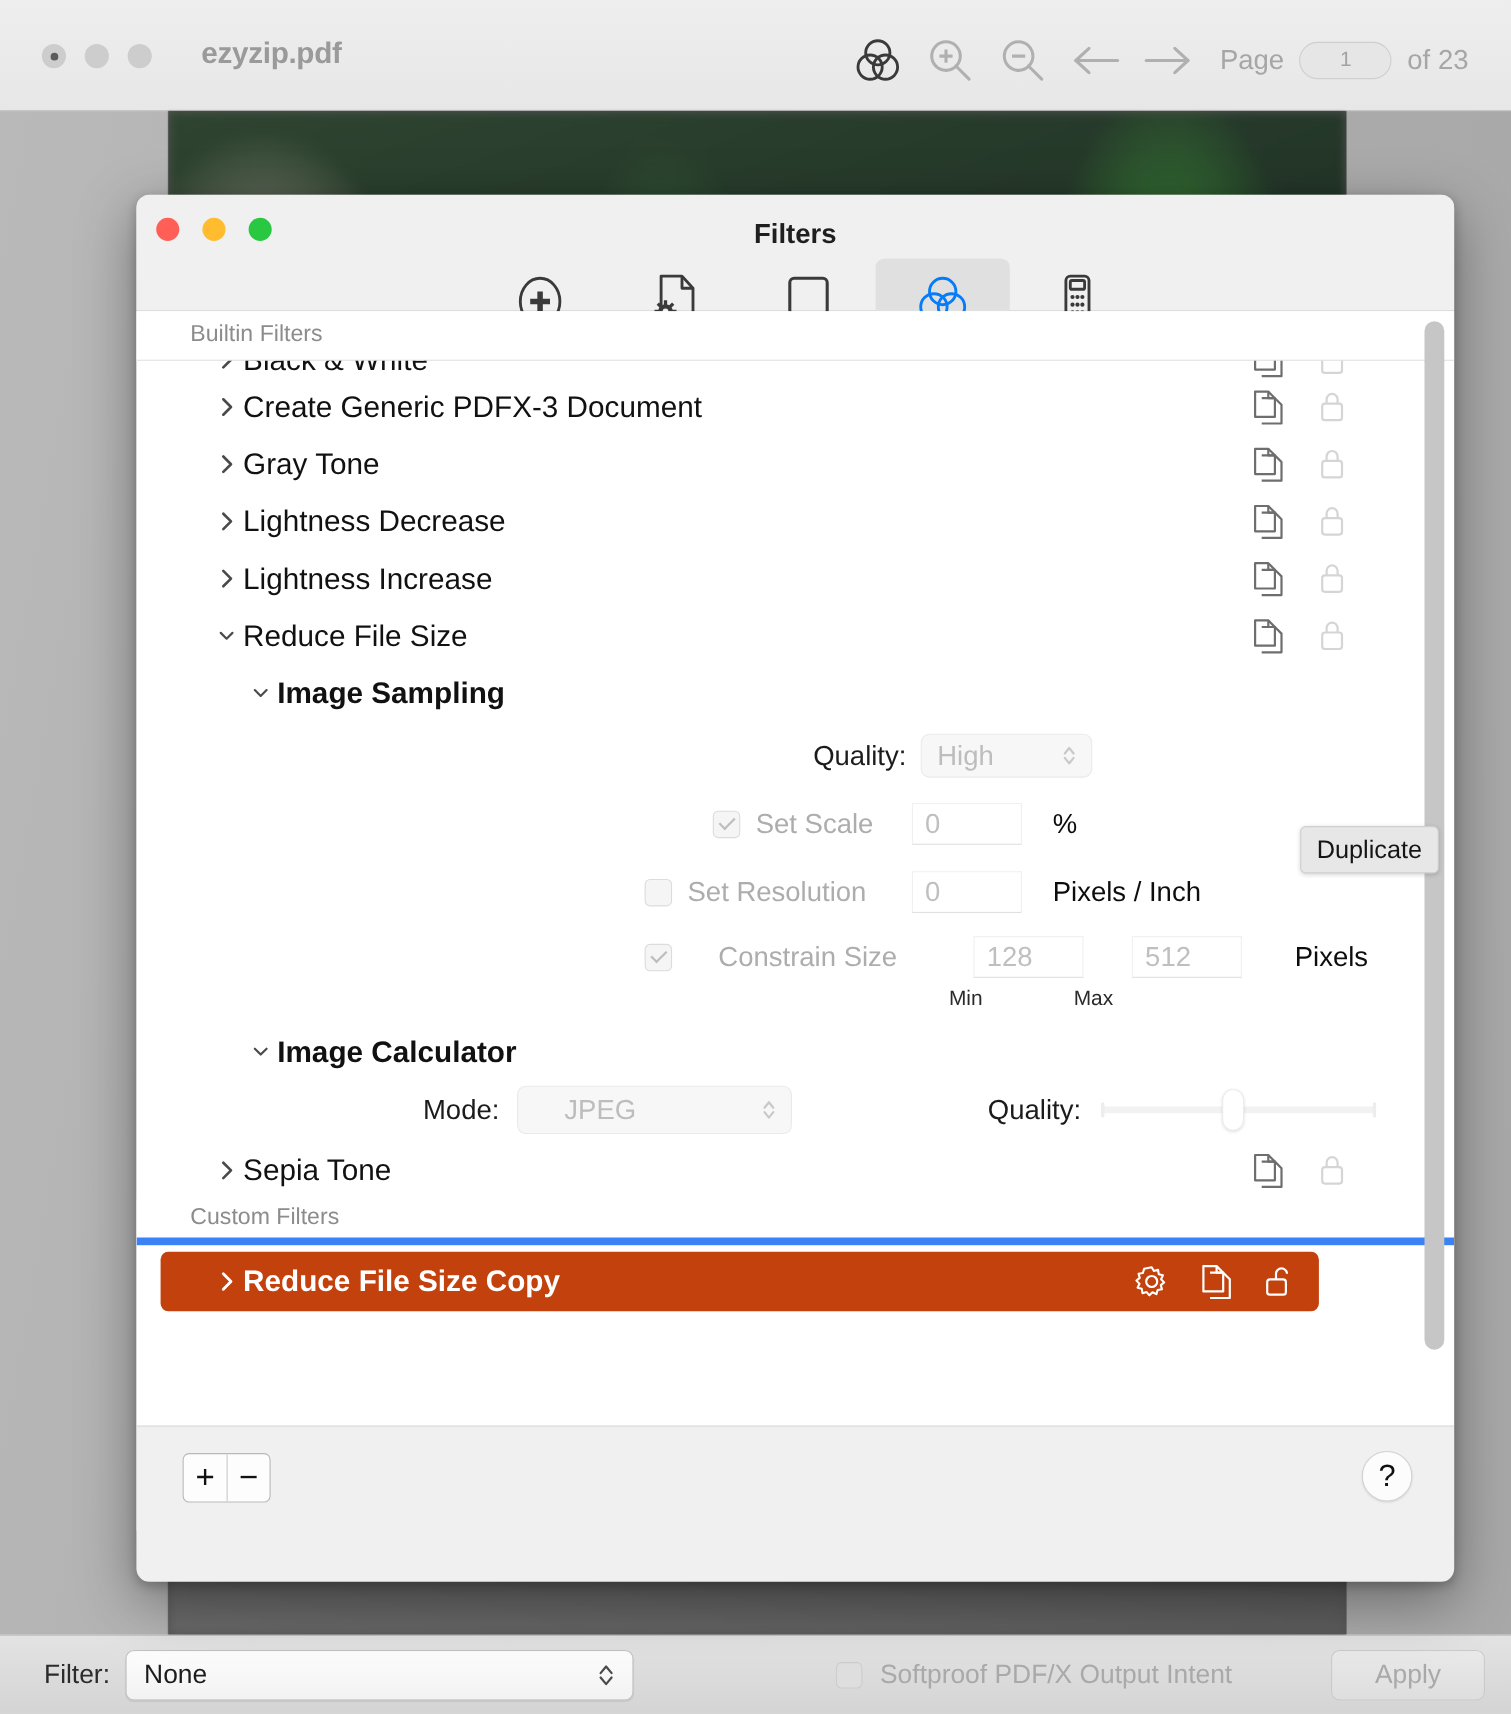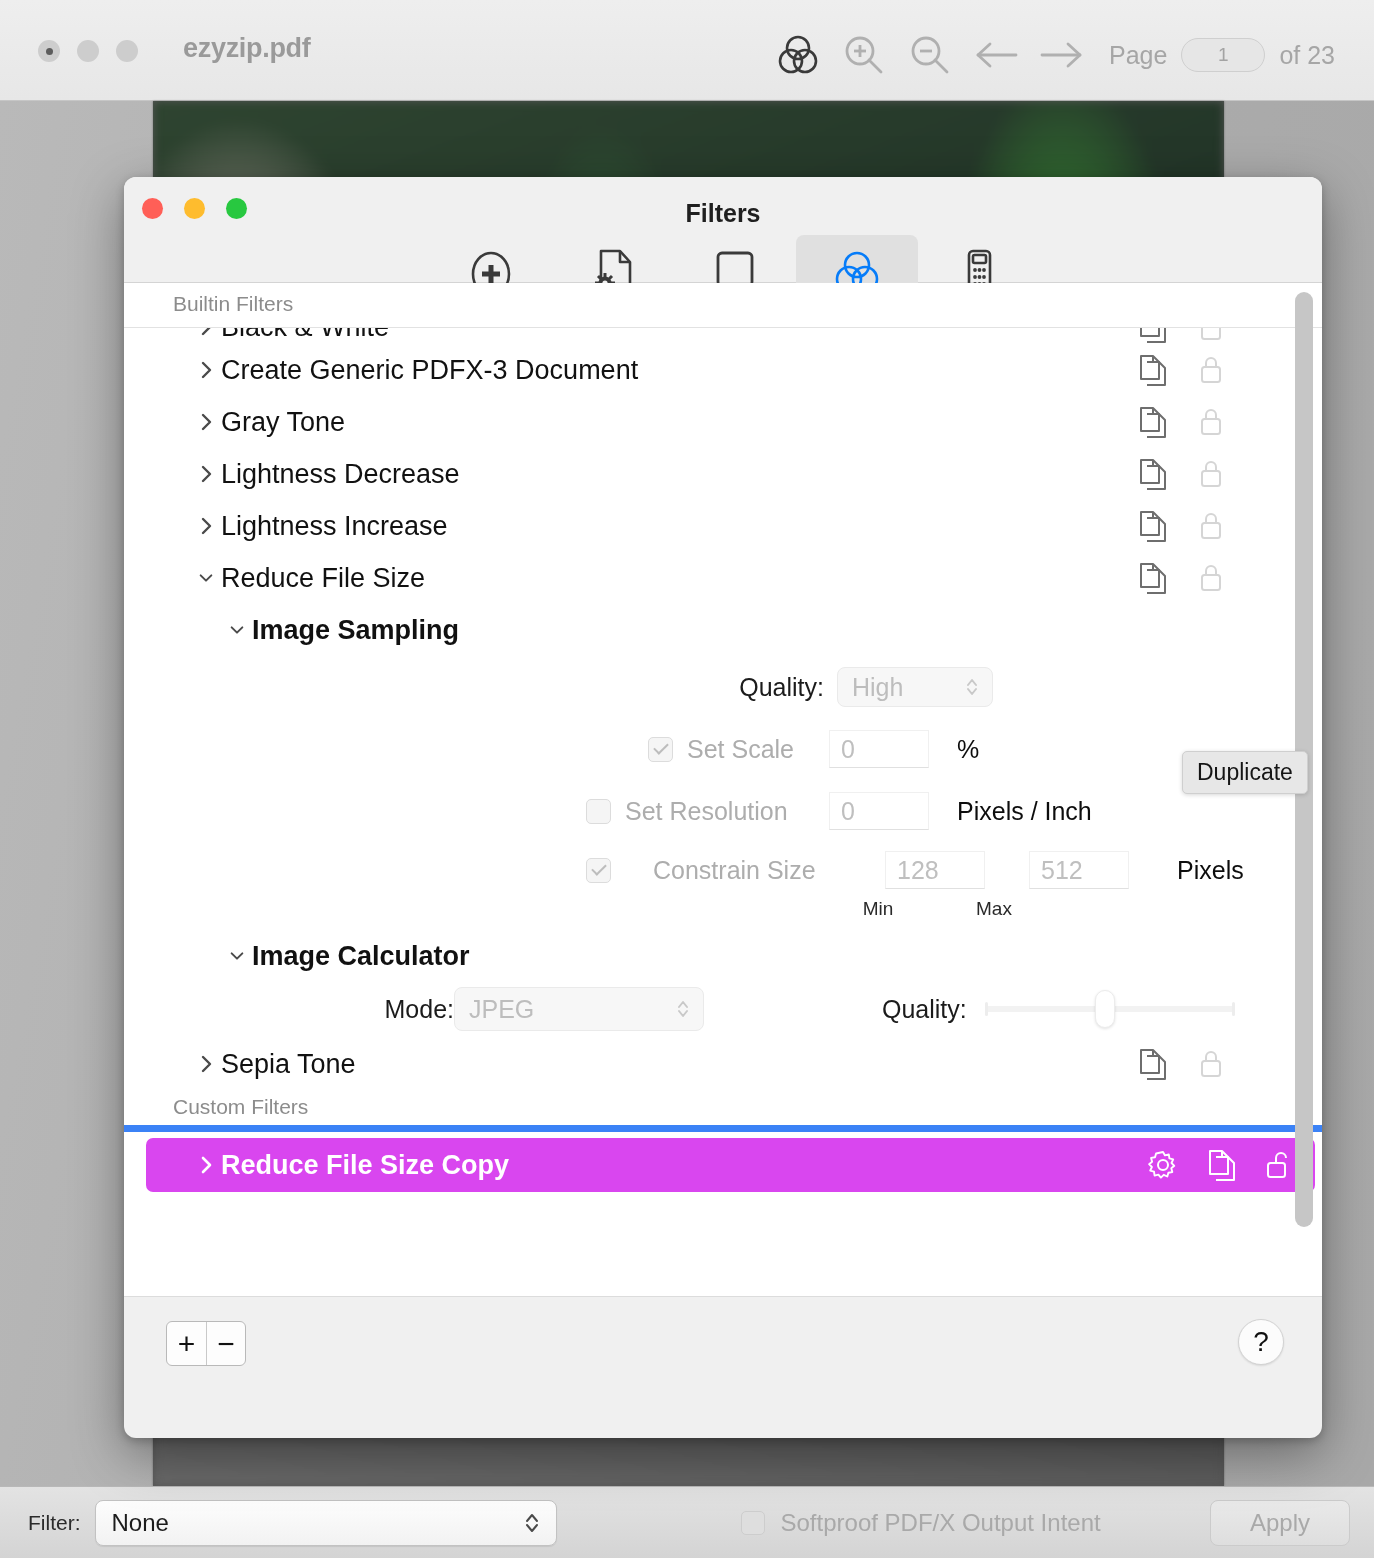--- a/index.html
+++ b/index.html
@@ -68,21 +68,21 @@
       radial-gradient(ellipse 180px 200px at 96% 55%, rgba(120,115,115,.9), transparent 70%),
       linear-gradient(15deg,#6a6a6a 0%, #565656 60%, #474747 100%);
     filter: blur(5px);
   }
   .pdf-statusbar {
     position:absolute; left:0; bottom:0; width:1374px; height:72px;
     background:linear-gradient(#e3e3e3,#d4d4d4);
     border-top:1px solid #b8b8b8;
     display:flex; align-items:center;
   }
-  .st-label { margin-left:28px; font-size:21px; color:#2b2b2b; }
+  .st-label { margin-left:40px; font-size:24px; color:#2b2b2b; }
   .st-select {
     margin-left:14px; width:462px; height:46px; border-radius:8px;
     background:linear-gradient(#fdfdfd,#f2f2f2); border:1px solid #c2c2c2;
     display:flex; align-items:center; position:relative;
     box-shadow:0 1px 1px rgba(0,0,0,.08);
   }
   .st-select span { margin-left:16px; font-size:24px; color:#1c1c1c; }
   .st-chev { position:absolute; right:16px; top:50%; transform:translateY(-50%);
      display:flex; flex-direction:column; gap:2px; color:#4a4a4a; }
   .st-chk { margin-left:184px; width:24px; height:24px; border-radius:5px;
@@ -132,21 +132,21 @@
   .list-header span { position:absolute; left:49px; top:9px; font-size:21px; color:#8c8c8c; }
   .rows { position:relative; height:968px; overflow:hidden; }
   .row {
     position:relative; height:52px; display:flex; align-items:center;
   }
   .row .tw { width:16px; margin-left:74px; color:#4a4a4a; font-size:20px;
      display:flex; align-items:center; justify-content:center; }
   .row .name { font-size:27px; color:#111; margin-left:7px; white-space:nowrap; }
   .row .icons { position:absolute; right:98px; display:flex; align-items:center; gap:30px; }
   .row.sel {
-    background:#d946ef; border-radius:7px; margin:4px 22px; width:1169px; height:54px;
+    background:#c2410c; border-radius:7px; margin:4px 22px; width:1053px; height:54px;
   }
   .row.sel .tw { color:#fff; margin-left:52px; }
   .row.sel .name { color:#fff; font-weight:600; }
   .row.sel .icons { right:22px; gap:28px; }
 
   .sub { position:relative; }
   .sub-head { display:flex; align-items:center; height:52px;font-weight:bold; }
   .sub-head .tw { width:16px; margin-left:105px; color:#4a4a4a; font-size:20px;
      display:flex; align-items:center; justify-content:center;}
   .sub-head .name { font-size:27px; color:#111; margin-left:7px; }
@@ -606,21 +606,21 @@
             <span class="tw">
                 <svg width="18" height="18" viewBox="0 0 18 18" fill="none" stroke="#4a4a4a" stroke-width="2.2" stroke-linecap="round" stroke-linejoin="round">
                   <polyline points="3,6 9,12 15,6"></polyline>
                 </svg>
               </span>
             <span class="name">Image Calculator</span>
           </div>
 
           <div class="frm-row" style="height:58px;">
             <span class="frm-lbl" style="width:330px;">Mode:</span>
-            <span class="popup" style="width:250px; height:44px;">
+            <span class="popup" style="width:250px; margin-left:16px; height:44px;padding-left:28px;">
               <span>JPEG</span>
               <span class="chev">
                 <svg width="14" height="22" viewBox="0 0 14 22" fill="none" stroke="#c9c9c9" stroke-width="2" stroke-linecap="round" stroke-linejoin="round">
                     <polyline points="3,9 7,4 11,9"></polyline>
                     <polyline points="3,13 7,18 11,13"></polyline>
                   </svg>
               </span>
             </span>
             <span class="frm-lbl" style="margin-left:178px;">Quality:</span>
             <span class="slider" style="margin-left:18px;">

